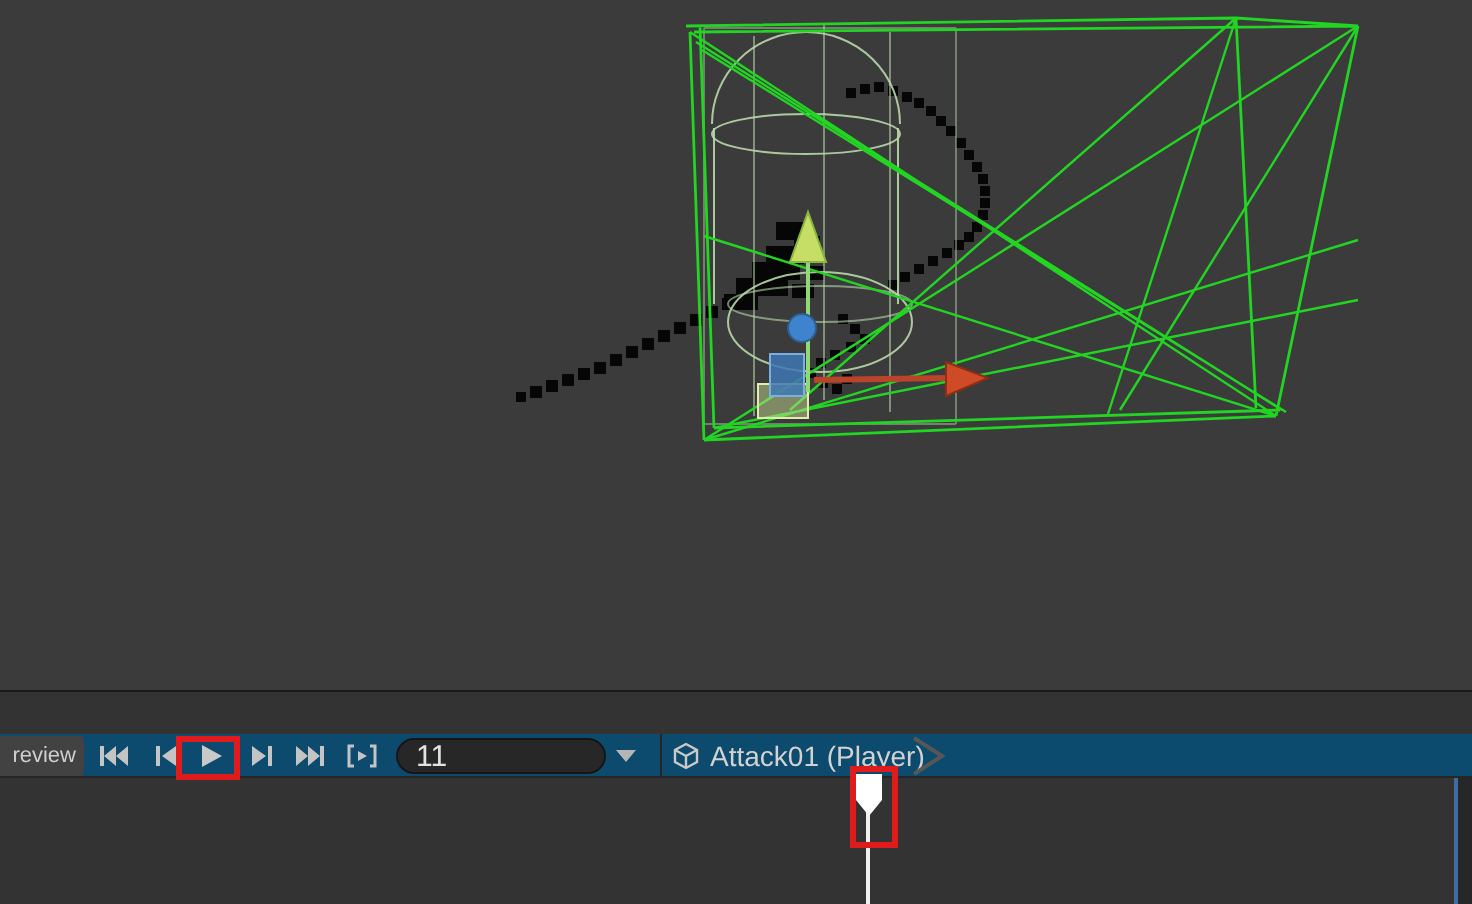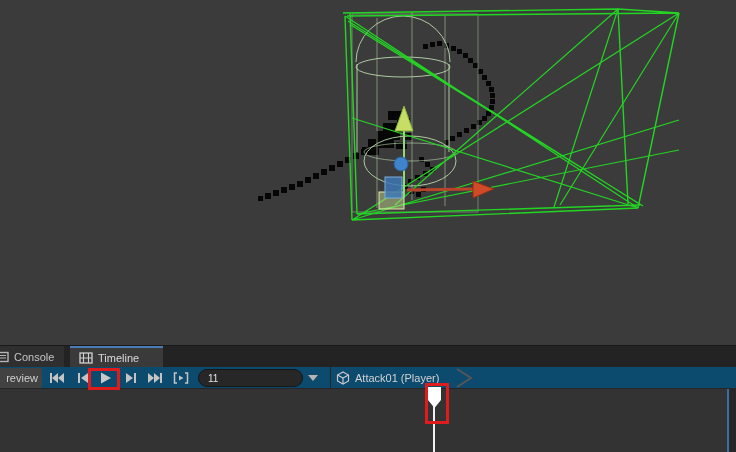--- a/index.html
+++ b/index.html
@@ -18,27 +18,27 @@
        padding:0 9px;font-size:11px;color:#c3c3c3;overflow:hidden;}
   .tab.inactive{left:-6px;width:70px;background:#2f2f2f;}
   .tab.active{left:70px;width:93px;background:#3a3a3a;color:#dadada;border-top:2px solid #4a7cb5;}
 
   
   #row1{position:absolute;left:0;top:367px;width:736px;height:22px;background:#0c4a6e;border-bottom:1px solid #262626;}
   .tbtn{position:absolute;top:3px;width:22px;height:16px;display:flex;align-items:center;justify-content:center;}
   #preview-btn{position:absolute;left:-12px;top:1px;width:54px;height:20px;background:#424242;
        color:#cfcfcf;font-size:11px;display:flex;align-items:center;justify-content:flex-end;padding-right:4px;border-radius:2px;}
   #frame-field{position:absolute;left:198px;top:2px;width:105px;height:18px;border-radius:9px;
-       background:#272727;border:1px solid #161616;color:#e2e2e2;font-size:10px;
+       background:#272727;border:1px solid #161616;color:#e2e2e2;font-size:15px;
        font-family:"Liberation Sans",sans-serif;padding:0 0 0 9px;outline:none;}
   #field-caret{position:absolute;left:308px;top:8px;width:0;height:0;
        border-left:5px solid transparent;border-right:5px solid transparent;border-top:6px solid #b5b5b5;}
   #row1-sep{position:absolute;left:330px;top:0;width:1px;height:22px;background:#252525;}
   #breadcrumb{position:absolute;left:336px;top:0;height:22px;display:flex;align-items:center;gap:5px;
-       color:#d2d2d2;font-size:11px;}
+       color:#d2d2d2;font-size:14px;}
   #end-line{position:absolute;top:389px;width:2px;height:63px;background:#3c6da3;}
   #end-dim{position:absolute;top:389px;width:7px;height:63px;background:rgba(0,0,0,.22);}
   #playhead-line{position:absolute;top:389px;width:2px;height:63px;background:#f0f0f0;}
   #playhead-marker{position:absolute;top:386px;}
 
   .redbox{position:absolute;border:3px solid #e01b1b;}
   #redbox-play{left:88px;top:368px;width:32px;height:22px;}
   #redbox-playhead{top:383px;width:24px;height:41px;}
 
   .icon{display:inline-flex;align-items:center;justify-content:center;}
@@ -101,40 +101,20 @@
       <polygon points="395,131 413,131 404,106" fill="#c6dd66" stroke="#88b83e" stroke-width="1"></polygon>
       <line x1="407" y1="190" x2="475" y2="189" stroke="#b8442a" stroke-width="3"></line>
       <polygon points="473,181 473,198 494,189" fill="#cf4a26" stroke="#8f2d15" stroke-width="1"></polygon>
       <circle cx="401" cy="164" r="7" fill="#3f83cc" stroke="#2c5f96" stroke-width="1"></circle>
     </g>
   </svg>
 
   <div id="panel-topline"></div>
   <div id="panel">
 
-    <div id="tabbar" class="abs" style="left:0;top:0">
-      <div class="tab inactive">
-        <span class="icon" style="margin-left:-6px">
-          <svg width="12" height="12" viewBox="0 0 12 12">
-              <rect x="1" y="1.5" width="10" height="9" fill="none" stroke="#b5b5b5" stroke-width="1.4"></rect>
-              <path d="M3 4.5 H9 M3 7 H9" stroke="#b5b5b5" stroke-width="1.2"></path>
-            </svg>
-        </span>
-        <span>Console</span>
-      </div>
-      <div class="tab active">
-        <span class="icon">
-          <svg width="14" height="12" viewBox="0 0 14 12">
-              <rect x="1" y="1" width="12" height="10" fill="none" stroke="#d0d0d0" stroke-width="1.3"></rect>
-              <path d="M4.5 1 V11 M9.5 1 V11 M1 6 H13" stroke="#d0d0d0" stroke-width="1.1"></path>
-            </svg>
-        </span>
-        <span>Timeline</span>
-      </div>
-    </div>
 
     <div id="row1" class="abs" style="left:0;top:21px;width:736px;height:22px;position:absolute;">
       <div id="preview-btn">
         <span>review</span>
       </div>
       <div class="tbtn" style="left:46px">
         <span class="icon">
           <svg width="18" height="14" viewBox="0 0 18 14" fill="#c4c4c4">
               <rect x="2" y="2" width="2" height="10"></rect>
               <polygon points="10,2 10,12 4,7"></polygon>

